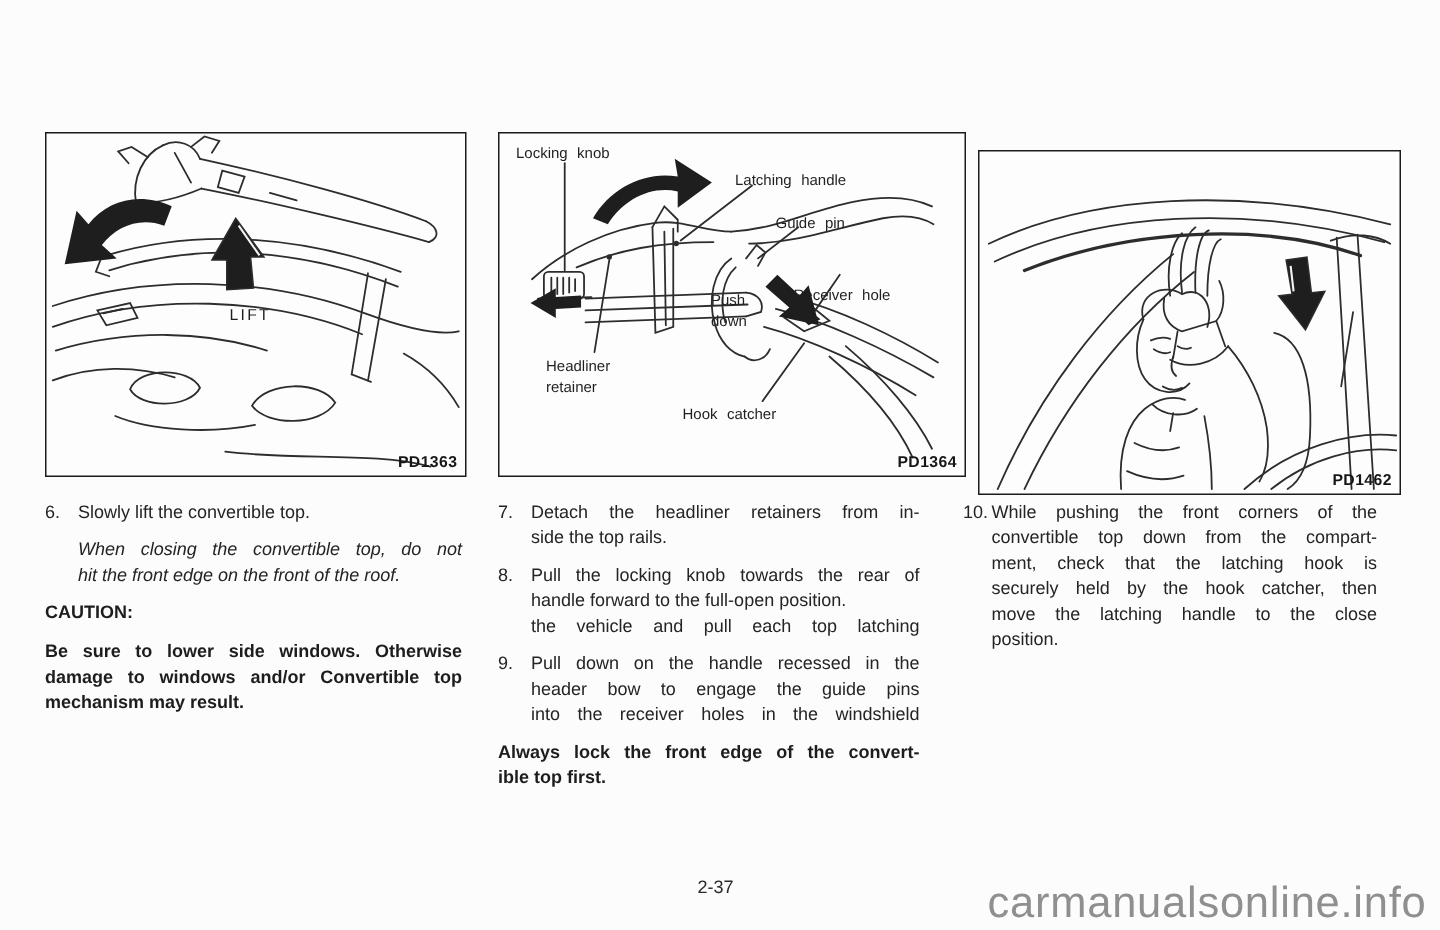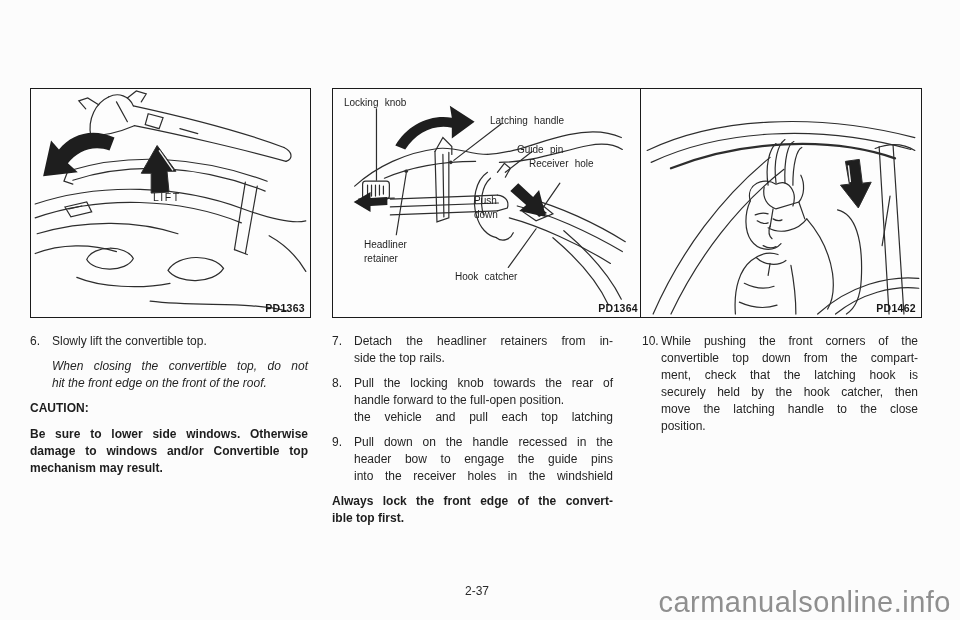--- a/index.html
+++ b/index.html
@@ -77,21 +77,21 @@
         <path d="M240,148 C258,158 270,172 277,184"></path>
       </g>
       <g>
         <path d="M84,49 C62,39 41,45 28,61 L20,52 L12,88 L47,84 L37,75 C47,62 63,56 79,62 Z" fill="#1e1e1e" stroke="none"></path>
       </g>
       <g>
         <path d="M127,57 L146,83 L137,83 L139,104 L121,105 L121,85 L111,85 Z" fill="#1e1e1e" stroke="#2d2d2d" stroke-width="1"></path>
         <path d="M129,62 L143,82" stroke="#f4f4f4" stroke-width="1.4" fill="none"></path>
       </g>
     </svg>
-    <span class="flabel lift-label" style="left:122px;top:103px;">LIFT</span>
+    <span class="flabel lift-label" style="left:122px;top:116px;">LIFT</span>
     <span class="fcode">PD1363</span>
   </figure>
 
   <figure class="panel" style="left:332px;width:312px;margin:0;">
     <svg class="art" viewBox="0 0 281 230">
       <g stroke="#2d2d2d" stroke-width="1.2" fill="none" stroke-linecap="round">
 
         <path d="M28,20 L28,92"></path>
         <path d="M154,35 L106,72"></path>
         <path d="M185,63 L158,84"></path>
@@ -142,30 +142,30 @@
       <g>
         <path d="M39,109 L22,110 L22,104 L5,114 L22,124 L22,118 L39,117 Z" fill="#1e1e1e" stroke="none"></path>
       </g>
       <g>
         <path d="M171,95 L186,109 L192,102 L199,129 L172,123 L179,117 L163,103 Z" fill="#1e1e1e" stroke="none"></path>
       </g>
     </svg>
     <span class="flabel" style="left:11px;top:8px;">Locking knob</span>
     <span class="flabel" style="left:157px;top:26px;">Latching handle</span>
     <span class="flabel" style="left:184px;top:55px;">Guide pin</span>
-    <span class="flabel" style="left:196px;top:69px;">Receiver hole</span>
+    <span class="flabel" style="left:196px;top:103px;">Receiver hole</span>
     <span class="flabel" style="left:141px;top:106px;">Push</span>
     <span class="flabel" style="left:141px;top:120px;">down</span>
     <span class="flabel" style="left:31px;top:150px;">Headliner</span>
     <span class="flabel" style="left:31px;top:164px;">retainer</span>
     <span class="flabel" style="left:122px;top:182px;">Hook catcher</span>
     <span class="fcode">PD1364</span>
   </figure>
 
-  <figure class="panel" style="left:640px;width:282px;margin:0;">
+  <figure class="panel" style="left:640px;width:282px;margin:12px;">
     <svg class="art" viewBox="0 0 282 230">
       <g stroke="#2d2d2d" stroke-width="1.2" fill="none" stroke-linecap="round">
 
         <path d="M6,62 C75,29 175,23 276,49"></path>
         <path d="M10,74 C80,41 178,35 272,61"></path>
         <path d="M30,80 C100,52 190,47 256,70" stroke-width="2.2"></path>
 
         <path d="M12,227 C40,163 82,108 130,69"></path>
         <path d="M30,227 C58,168 98,117 144,81"></path>
 

